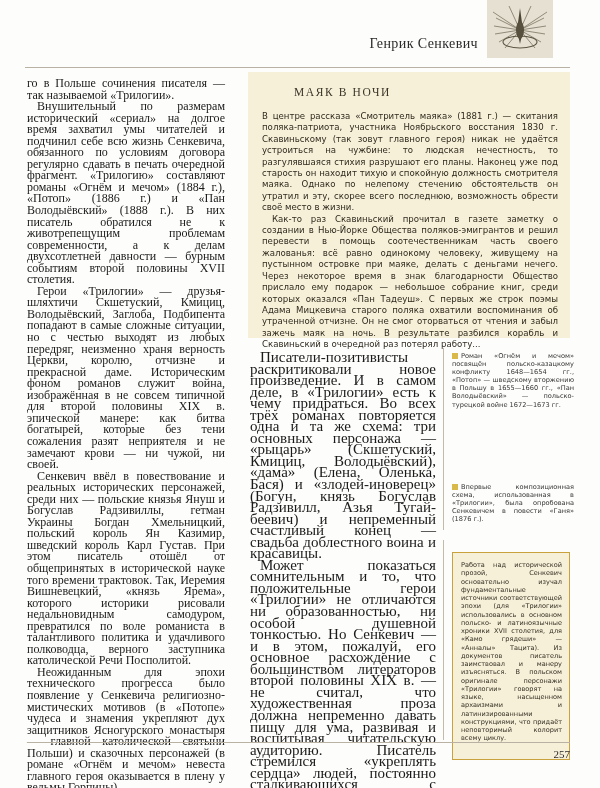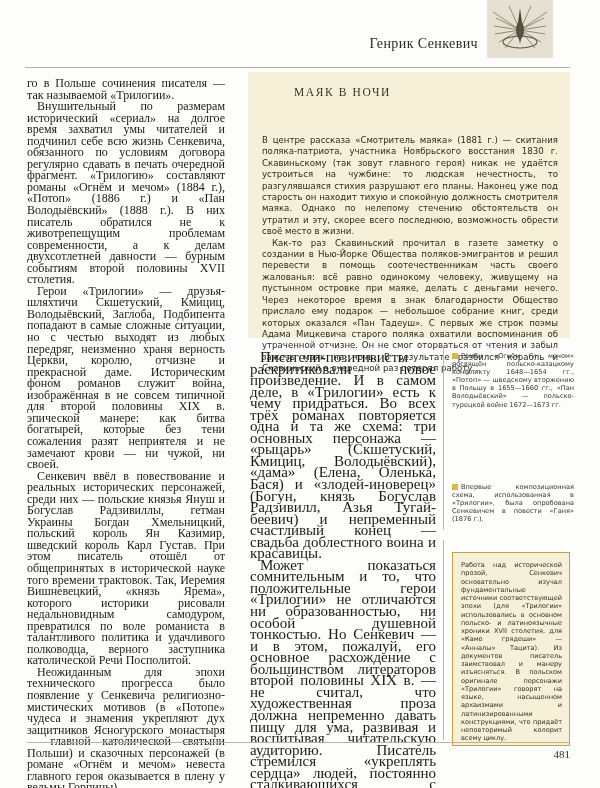--- a/index.html
+++ b/index.html
@@ -105,21 +105,20 @@
   .story-body {
     position: absolute;
     left: 14px;
     top: 39px;
     width: 296px;
     font-size: 8.6px;
     line-height: 11.4px;
     text-align: justify;
     color: #2e2a1f;
     font-family: "DejaVu Sans", "Liberation Sans", sans-serif;
-    margin-top: 24px;
   }
   .story-body p { margin: 0; text-indent: 10px; }
   .story-body p.noind { text-indent: 0; }
 
   
   .rail-divider {
     position: absolute;
     left: 443px;
     width: 1px;
     background: #c2bbac;
@@ -139,21 +138,21 @@
     height: 6px;
     background: #d9b94a;
     margin-right: 3px;
     vertical-align: -1px;
   }
   .note-box {
     position: absolute;
     left: 452px;
     top: 552px;
     width: 118px;
-    padding: 8px 7px 2px 8px;
+    padding: 8px 7px 16px 8px;
     background: #f7f0d8;
     border: 1px solid #c9a23d;
     font-size: 6.55px;
     line-height: 8.25px;
     text-align: justify;
     color: #332f24;
     font-family: "DejaVu Sans", "Liberation Sans", sans-serif;
     box-sizing: border-box;
   }
 
@@ -238,15 +237,15 @@
 
   <div class="caption" style="left:452px;top:483px;">
     <span class="marker"></span><span>Впервые композиционная схема, использованная в «Трилогии», была опробована Сенкевичем в повести «Ганя» (1876 г.).</span>
   </div>
 
   <div class="note-box">
     <span>Работа над исторической прозой, Сенкевич основательно изучал фундаментальные источники соответствующей эпохи (для «Трилогии» использовались в основном польско- и латиноязычные хроники XVII столетия, для «Камо грядеши» — «Анналы» Тацита). Из документов писатель заимствовал и манеру изъясняться. В польском оригинале персонажи «Трилогии» говорят на языке, насыщенном архаизмами и латинизированными конструкциями, что придаёт неповторимый колорит всему циклу.</span>
   </div>
 
   <div class="footer-rule"></div>
-  <div class="page-number">481</div>
+  <div class="page-number">257</div>
 
 </div>
 
 </body></html>

